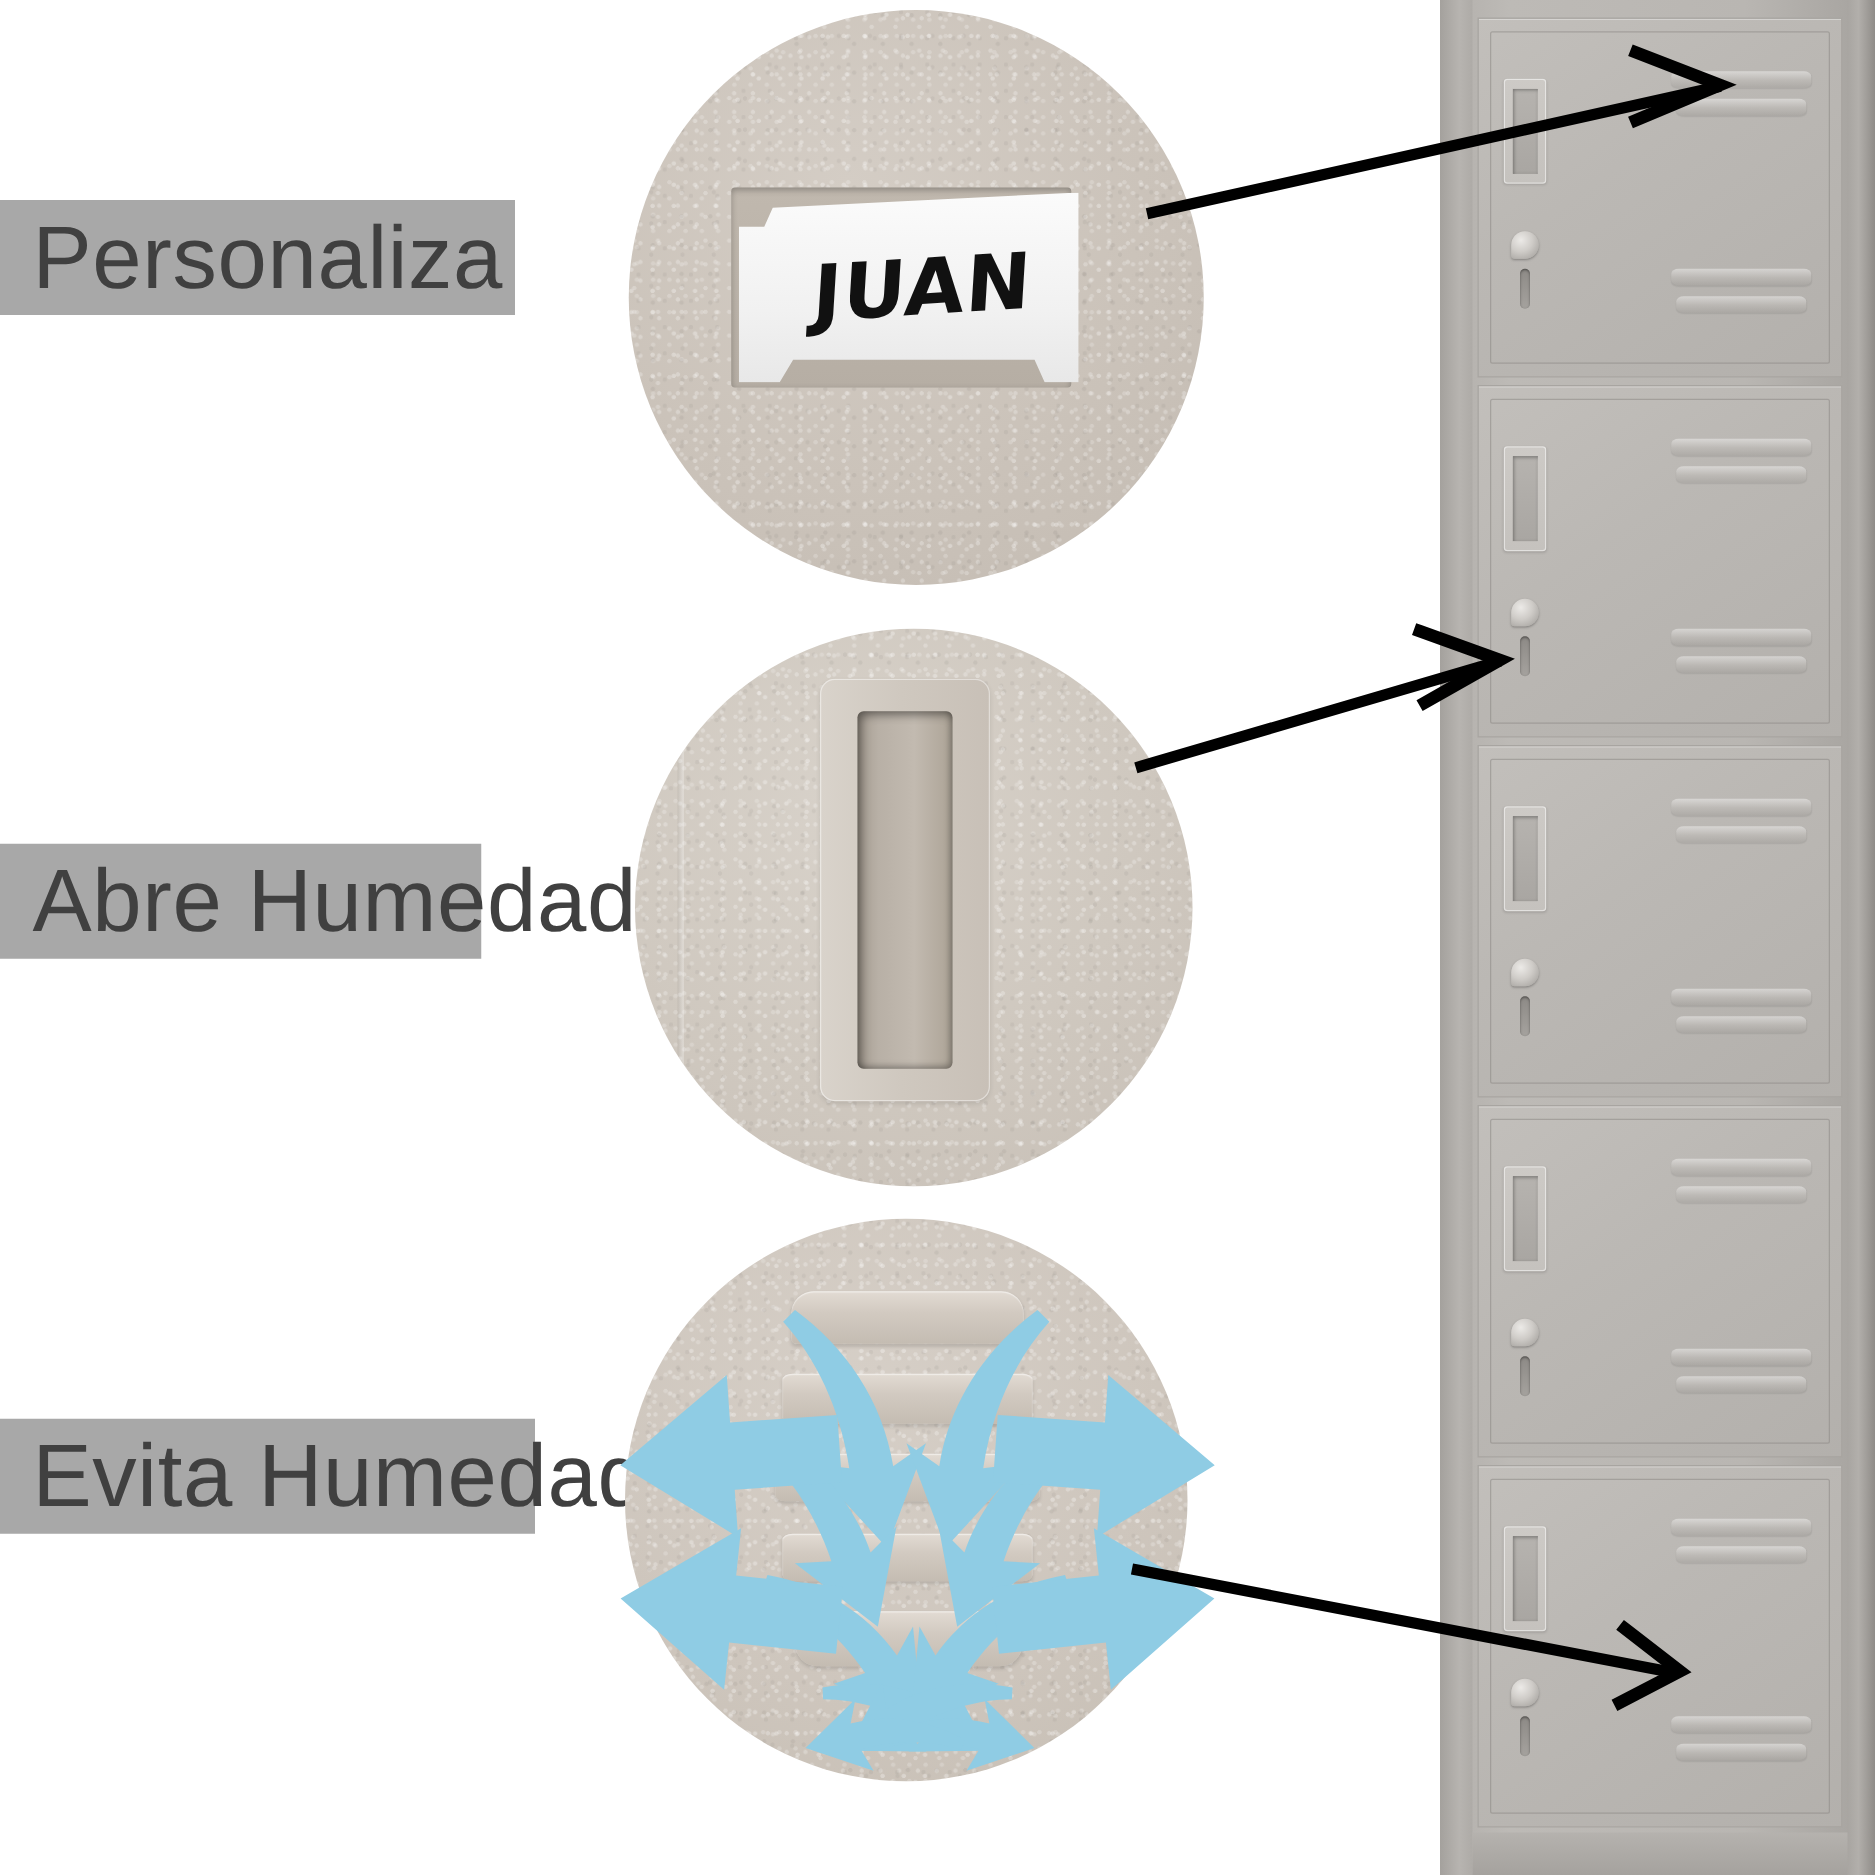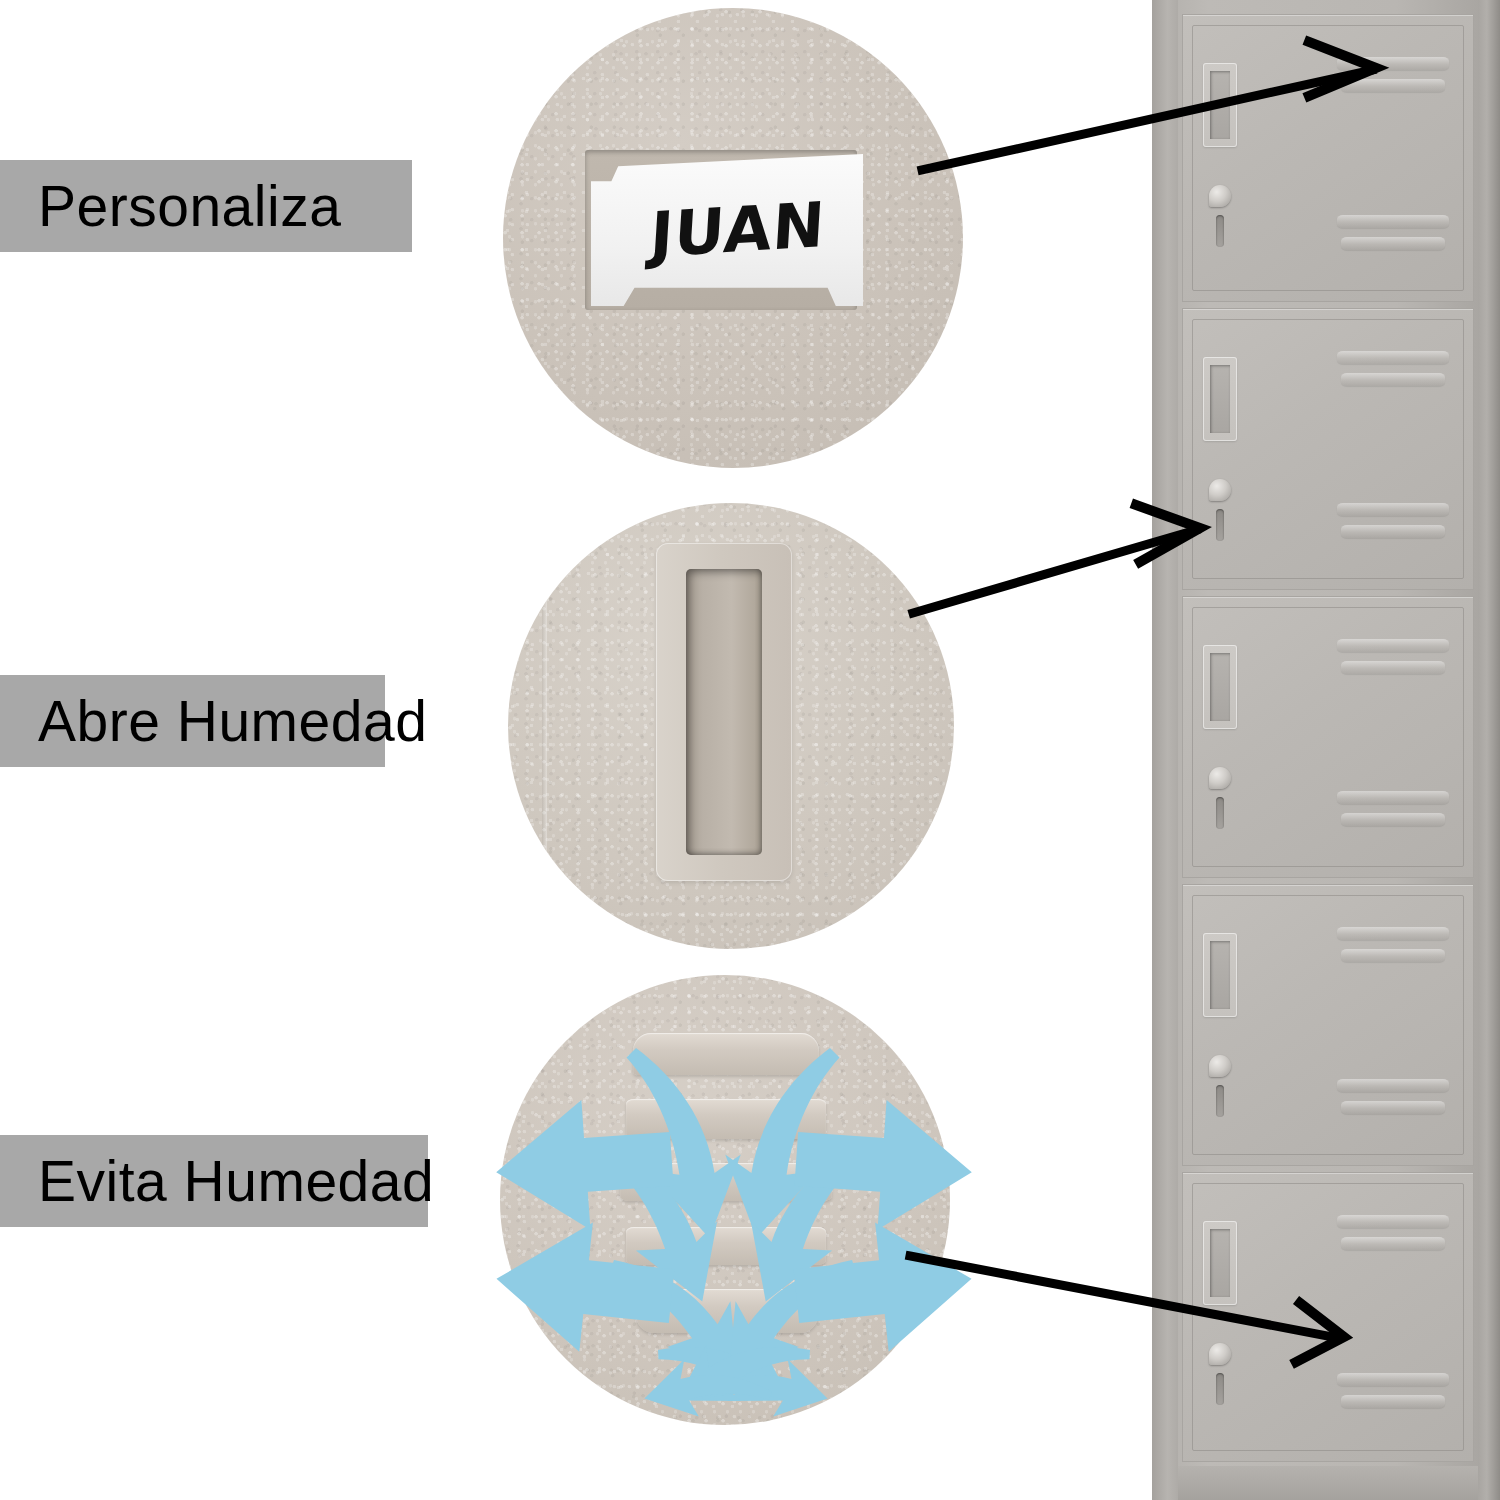--- a/index.html
+++ b/index.html
@@ -12,26 +12,26 @@
     height: 1500px;
     position: relative;
     overflow: hidden;
     font-family: "Liberation Sans", sans-serif;
   }
 
   
   .label-banner {
     position: absolute;
     background: #a8a8a8;
-    color: #000000;
+    color: #404040;
     display: flex;
     align-items: center;
-    padding-left: 38px;
+    padding-left: 26px;
     box-sizing: border-box;
-    font-size: 57px;
+    font-size: 71px;
     font-weight: 400;
     letter-spacing: 0.5px;
     white-space: nowrap;
     font-family: "Liberation Sans", sans-serif;
   }
   #banner-0 { left: 0; top: 160px;  width: 412px; height: 92px; }
   #banner-1 { left: 0; top: 675px;  width: 385px; height: 92px; }
   #banner-2 { left: 0; top: 1135px; width: 428px; height: 92px; }
 
   

